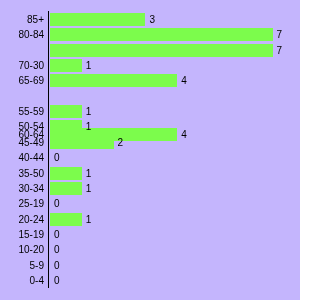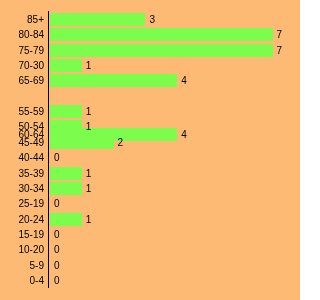--- a/index.html
+++ b/index.html
@@ -65,35 +65,34 @@
     height: 15px;
     line-height: 15px;
     font-size: 10px;
     color: #000000;
     white-space: nowrap;
   }
 </style>
 </head>
 <body>
 
-<div id="chart-root" style="background: #fdba74;">
+<div id="chart-root" style="background: #c4b5fd;">
   <div id="plot-area">
     <div class="axis-line" style="left: 48px; background: rgb(0, 0, 0);"></div>
   <div class="bar-row" style="top: 12px;">
         <div class="cat-label">85+</div>
         <div class="bar" style="width: 95.4px; background: rgb(124, 252, 76);"></div>
         <div class="val-label" style="left: 149.4px;">3</div>
       </div>
       <div class="bar-row" style="top: 27.35px;">
         <div class="cat-label">80-84</div>
         <div class="bar" style="width: 222.6px; background: rgb(124, 252, 76);"></div>
         <div class="val-label" style="left: 276.6px;">7</div>
       </div>
       <div class="bar-row" style="top: 42.7px;">
-        <div class="cat-label">75-79</div>
         <div class="bar" style="width: 222.6px; background: rgb(124, 252, 76);"></div>
         <div class="val-label" style="left: 276.6px;">7</div>
       </div>
       <div class="bar-row" style="top: 58.05px;">
         <div class="cat-label">70-30</div>
         <div class="bar" style="width: 31.8px; background: rgb(124, 252, 76);"></div>
         <div class="val-label" style="left: 85.8px;">1</div>
       </div>
       <div class="bar-row" style="top: 73.4px; padding-left: 32px;">
         <div class="cat-label">65-69</div>
@@ -118,21 +117,21 @@
       <div class="bar-row" style="top: 134.8px;">
         <div class="cat-label">45-49</div>
         <div class="bar" style="width: 63.6px; background: rgb(124, 252, 76);"></div>
         <div class="val-label" style="left: 117.6px;">2</div>
       </div>
       <div class="bar-row" style="top: 150.15px;">
         <div class="cat-label">40-44</div>
         <div class="val-label" style="left: 54px;">0</div>
       </div>
       <div class="bar-row" style="top: 165.5px;">
-        <div class="cat-label">35-39</div>
+        <div class="cat-label">35-50</div>
         <div class="bar" style="width: 31.8px; background: rgb(124, 252, 76);"></div>
         <div class="val-label" style="left: 85.8px;">1</div>
       </div>
       <div class="bar-row" style="top: 180.85px;">
         <div class="cat-label">30-34</div>
         <div class="bar" style="width: 31.8px; background: rgb(124, 252, 76);"></div>
         <div class="val-label" style="left: 85.8px;">1</div>
       </div>
       <div class="bar-row" style="top: 196.2px;">
         <div class="cat-label">25-19</div>

